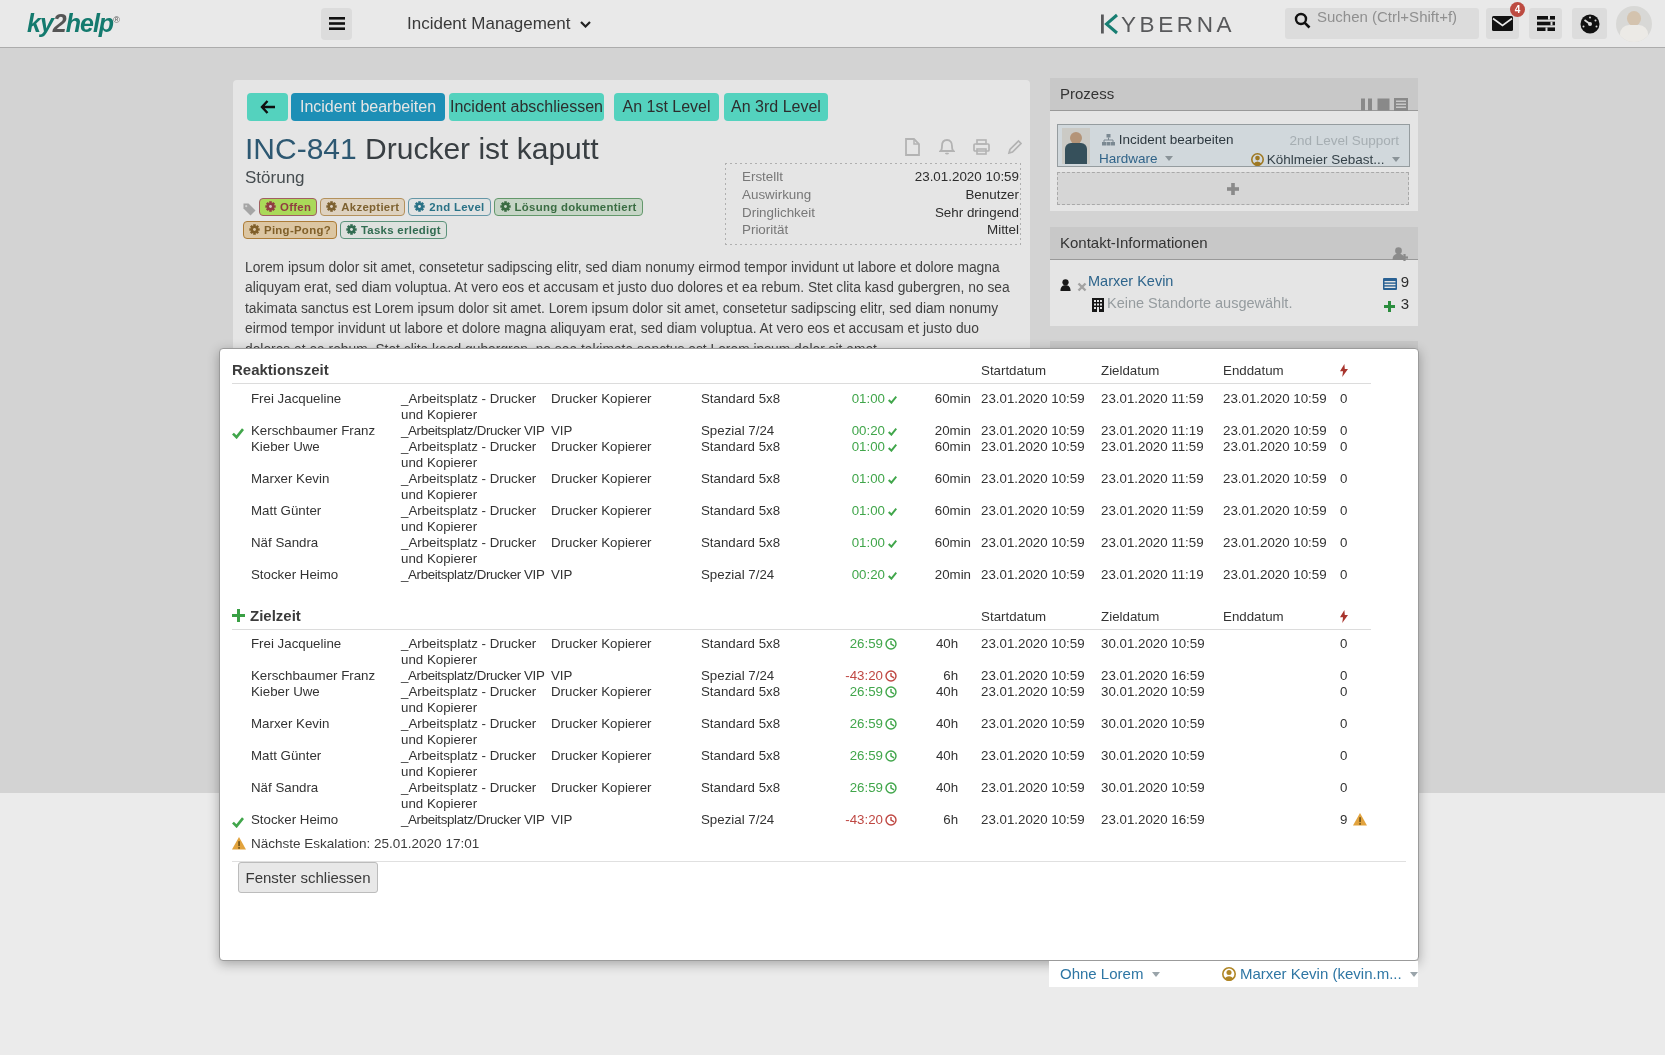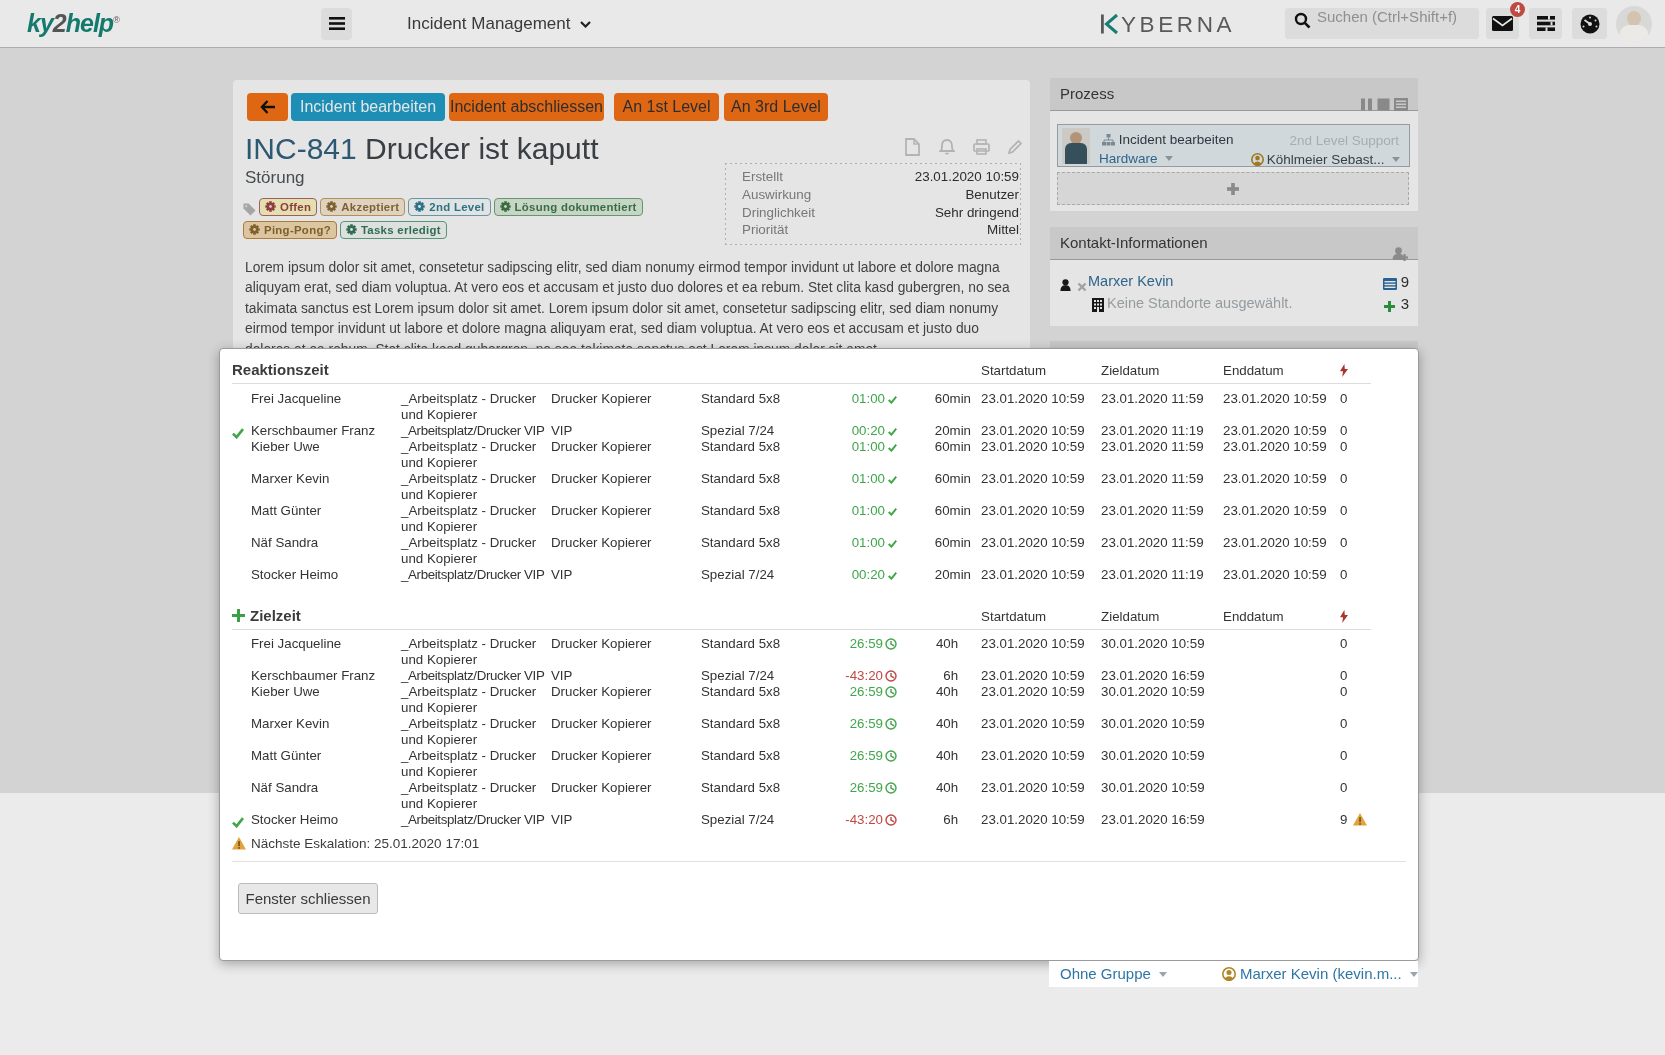--- a/index.html
+++ b/index.html
@@ -18,21 +18,21 @@
 .hbtn { position:absolute; top:8px; height:31px; background:#dcdcdc; border-radius:3px; text-align:center; }
 #search { left:1285px; width:194px; text-align:left; }
 #search .ph { color:#8f8f8f; font-size:15px; }
 #badge { position:absolute; left:1510px; top:2px; width:15px; height:15px; background:#bd4b41;
   border-radius:50%; color:#fff; font-size:10px; font-weight:bold; text-align:center; line-height:15px; z-index:22; }
 #avatar { position:absolute; left:1616px; top:6px; width:36px; height:36px; border-radius:50%;
   background:#d8d8d6; overflow:hidden; }
 
 #content { position:absolute; left:0; top:48px; width:1665px; height:745px; background:#ebebeb; z-index:1; }
 #card { position:absolute; left:233px; top:32px; width:797px; height:700px; background:#fff; border-radius:4px; overflow:hidden; }
-.btn { position:absolute; top:13px; height:28px; border-radius:4px; background:#f97316; color:#333;
+.btn { position:absolute; top:13px; height:28px; border-radius:4px; background:#5eead4; color:#333;
   font-size:16px; text-align:center; line-height:28px; }
 .btn.active { background:#21a0cb; color:#fff; }
 #inctitle { position:absolute; left:12px; top:52px; font-size:30px; color:#40474b; }
 #inctitle .inc { color:#33637f; }
 .cardic { position:absolute; top:57px; }
 #stoerung { position:absolute; left:12px; top:88px; font-size:17px; color:#4f565a; }
 .tagline { position:absolute; white-space:nowrap; }
 .tag { display:inline-block; height:18px; line-height:16px; border:1px solid; border-radius:4px;
   padding:0 5px; font-size:11.4px; font-weight:bold; letter-spacing:0.3px; margin-right:3px; }
 #detbox { position:absolute; left:492px; top:83px; width:296px; height:82px;
@@ -73,21 +73,21 @@
 table.sla td { padding:0; line-height:16px; vertical-align:top; color:#333; white-space:nowrap; }
 table.sla tr.hdr td { height:24px; vertical-align:bottom; padding-bottom:5px; border-bottom:1px solid #dcdcdc; line-height:15px; }
 table.sla tr.sp td { border:none; }
 .secttl { font-size:15px; font-weight:bold; color:#3c3c3c; }
 td.gh { color:#6e7a80; }
 td.bl { color:#35749f; }
 td.r { text-align:right;margin-top:34px; }
 #mt1 { margin-top:10px; }
 #mt2 { margin-top:22px; }
 #escline { margin-top:8px; height:16px; line-height:16px; font-size:13.5px; color:#3c3c3c; }
-#mfoot { border-top:1px solid #e0e0e0; margin-top:9px; padding:21px 0 0 6px; }
+#mfoot { border-top:1px solid #e0e0e0; margin-top:9px; padding:0 0 0 6px; }
 #fbtn { width:140px; height:31px; background:#e8e8e8; border:1px solid #bcbcbc; border-radius:3px;
   font-size:15px; color:#3a3a3a; text-align:center; line-height:29px; }
 
 #bbar { position:absolute; left:1049px; top:961px; width:369px; height:26px; background:#fff; z-index:11;
   font-size:15px; line-height:26px; }
 .blue { color:#2e76a4; }
 </style></head>
 <body>
 
 <div id="hdr">
@@ -161,21 +161,21 @@
           <rect x="4" y="10" width="9" height="5" stroke="#c8c8c8" stroke-width="1.6" fill="none"></rect>
         </svg></div>
     <div class="cardic" style="left:774px"><svg width="16" height="16" viewBox="0 0 16 16" style="">
           <path d="M2 14 L3 10.5 L11.5 2 L14 4.5 L5.5 13 Z" stroke="#c8c8c8" stroke-width="1.7" fill="none"></path>
         </svg></div>
     <div id="stoerung">Störung</div>
     <div class="tagline" style="left:10px;top:120px"><svg width="13" height="13" viewBox="0 0 13 13" style="">
           <path d="M0.5 5.5 V0.5 H5.5 L12.5 7.5 L7.5 12.5 Z" fill="#b8b8b8"></path>
           <circle cx="3.2" cy="3.2" r="1.1" fill="#e9e9e9"></circle>
         </svg></div>
-    <div class="tagline" style="left:26px;top:117px"><span class="tag" style="color:#a14549;background:#fef9c3;border-color:#b4696e"><svg width="11" height="11" viewBox="0 0 11 11" style="margin-right:4px;vertical-align:-1px">
+    <div class="tagline" style="left:26px;top:117px"><span class="tag" style="color:#a14549;background:#bef264;border-color:#b4696e"><svg width="11" height="11" viewBox="0 0 11 11" style="margin-right:4px;vertical-align:-1px">
             <line x1="5.5" y1="5.5" x2="10.67" y2="5.50" stroke="#a14549" stroke-width="2.64"></line>
             <line x1="5.5" y1="5.5" x2="9.16" y2="9.16" stroke="#a14549" stroke-width="2.64"></line>
             <line x1="5.5" y1="5.5" x2="5.50" y2="10.67" stroke="#a14549" stroke-width="2.64"></line>
             <line x1="5.5" y1="5.5" x2="1.84" y2="9.16" stroke="#a14549" stroke-width="2.64"></line>
             <line x1="5.5" y1="5.5" x2="0.33" y2="5.50" stroke="#a14549" stroke-width="2.64"></line>
             <line x1="5.5" y1="5.5" x2="1.84" y2="1.84" stroke="#a14549" stroke-width="2.64"></line>
             <line x1="5.5" y1="5.5" x2="5.50" y2="0.33" stroke="#a14549" stroke-width="2.64"></line>
             <line x1="5.5" y1="5.5" x2="9.16" y2="1.84" stroke="#a14549" stroke-width="2.64"></line>
             <circle cx="5.5" cy="5.5" r="3.52" fill="#a14549"></circle>
             <circle cx="5.5" cy="5.5" r="1.43" fill="#efd9d9"></circle>
@@ -647,19 +647,19 @@
           <rect x="6.16" y="4.2" width="1.82" height="4.8999999999999995" fill="#7a5a1e"></rect>
           <rect x="6.16" y="10.08" width="1.82" height="1.68" fill="#7a5a1e"></rect>
         </svg>Nächste Eskalation: 25.01.2020 17:01</div>
     <div id="mfoot">
         <div id="fbtn">Fenster schliessen</div>
       </div>
   </div>
 </div>
 
 <div id="bbar">
-  <span class="blue" style="margin-left:11px">Ohne Gruppe</span>&nbsp;&nbsp;<span class="tri"></span>
+  <span class="blue" style="margin-left:11px">Ohne Lorem</span>&nbsp;&nbsp;<span class="tri"></span>
   <span style="position:absolute;right:0"><svg width="14" height="14" viewBox="0 0 14 14" style="margin-right:4px;vertical-align:-2px">
         <circle cx="7.0" cy="7.0" r="6.2" stroke="#b08626" stroke-width="1.6" fill="none"></circle>
         <circle cx="7.0" cy="5.46" r="2.52" fill="#b08626"></circle>
         <path d="M2.8000000000000003 11.9 A4.48 4.2 0 0 1 11.200000000000001 11.9 L10.36 13.020000000000001 A6.0 6.0 0 0 1 3.64 13.020000000000001 Z" fill="#b08626"></path>
       </svg><span class="blue">Marxer Kevin (kevin.m...</span>&nbsp;&nbsp;<span class="tri"></span></span>
 </div>
 
 </body></html>

